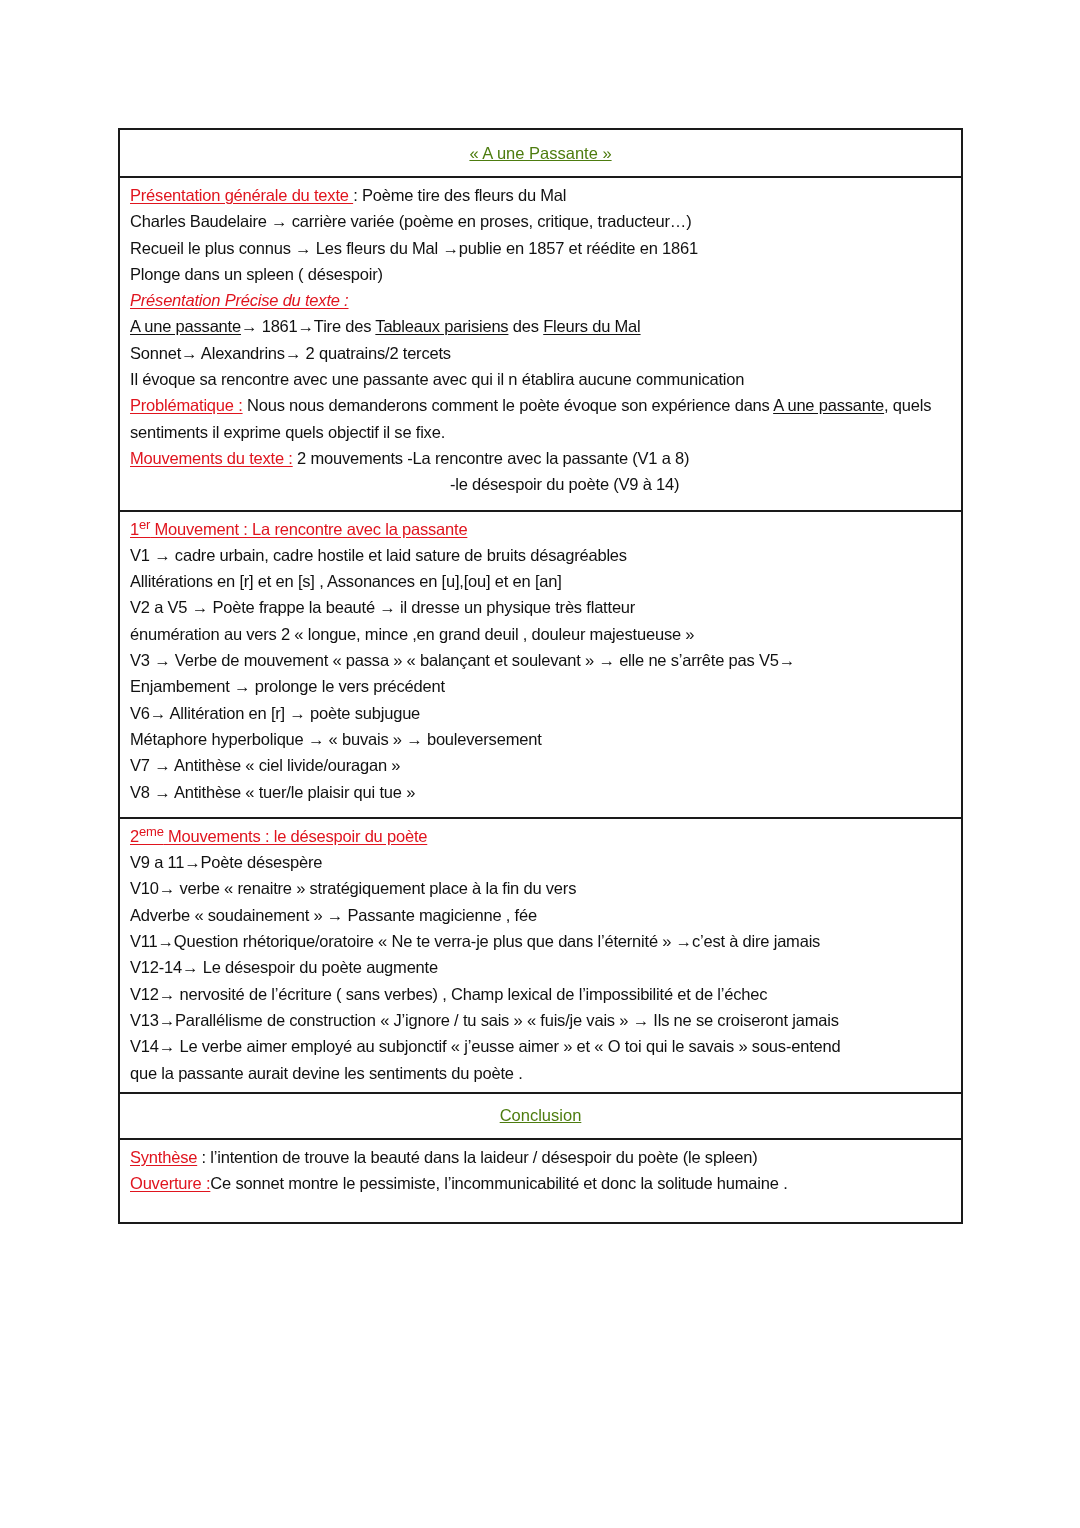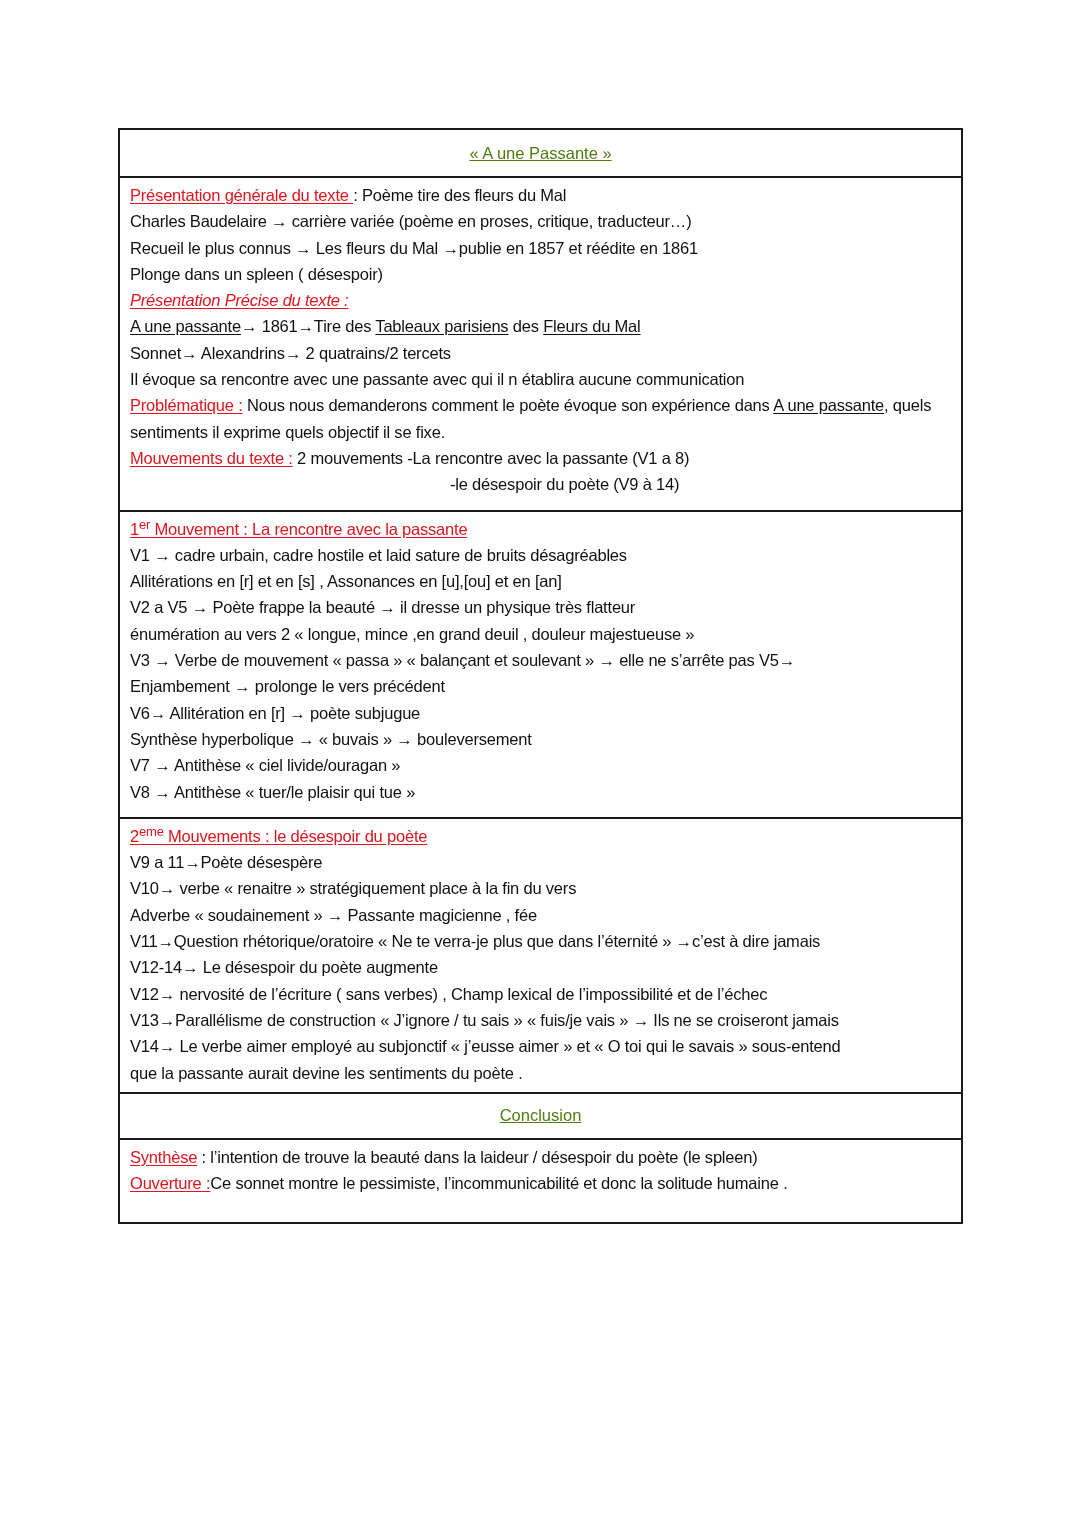--- a/index.html
+++ b/index.html
@@ -54,21 +54,21 @@
     <div class="line red u" style="display:inline-block;">
       <span>1</span><sup>er</sup><span> Mouvement : La rencontre avec la passante</span>
     </div>
     <div class="line">V1 → cadre urbain, cadre hostile et laid sature de bruits désagréables</div>
     <div class="line">Allitérations en [r] et en [s] , Assonances en [u],[ou] et en [an]</div>
     <div class="line">V2 a V5 → Poète frappe la beauté →  il dresse un physique très flatteur</div>
     <div class="line">énumération au vers 2 « longue, mince ,en grand deuil , douleur majestueuse »</div>
     <div class="line">V3 → Verbe de mouvement « passa » « balançant et soulevant » → elle ne s’arrête pas V5→</div>
     <div class="line">Enjambement → prolonge le vers précédent</div>
     <div class="line">V6→ Allitération en [r] → poète subjugue</div>
-    <div class="line">Synthèse hyperbolique → « buvais » → bouleversement</div>
+    <div class="line">Métaphore hyperbolique → « buvais » → bouleversement</div>
     <div class="line">V7 → Antithèse « ciel livide/ouragan »</div>
     <div class="line">V8 →  Antithèse « tuer/le plaisir qui tue »</div>
   </div>
 
 
   <div class="cell" style="padding-bottom:6px;">
     <div class="line red u" style="display:inline-block;text-align:center;">
       <span>2</span><sup>eme</sup><span> Mouvements : le désespoir du poète</span>
     </div>
     <div class="line">V9 a 11→Poète désespère</div>

